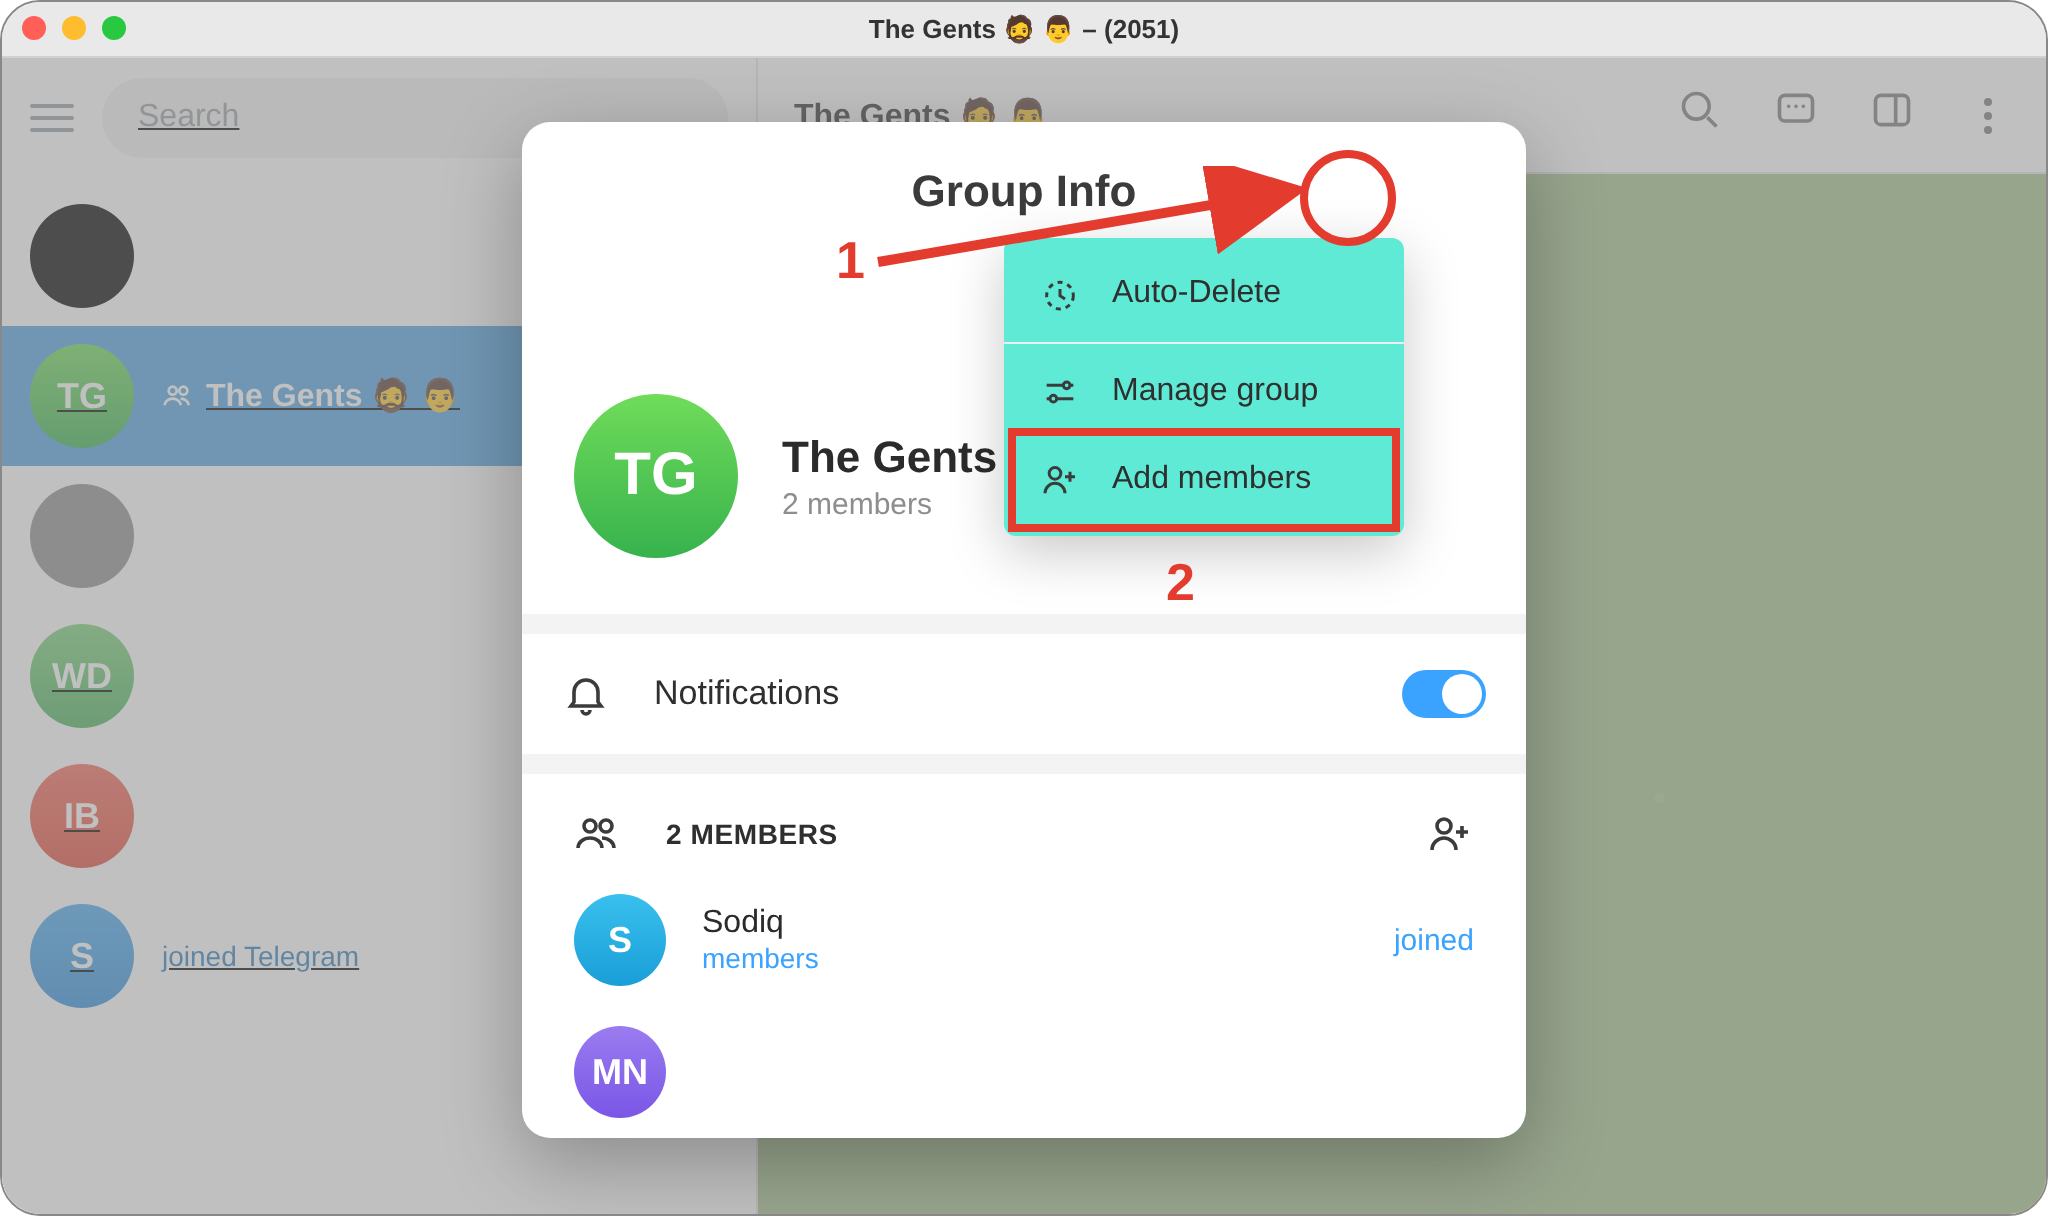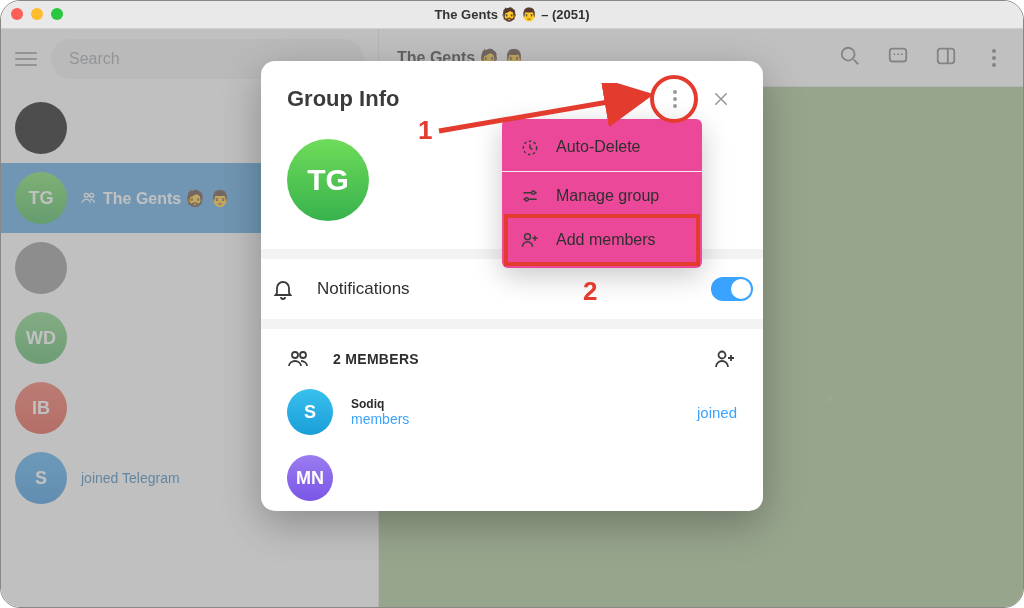--- a/index.html
+++ b/index.html
@@ -7,21 +7,21 @@
   .outer{width:1024px;height:608px;border:1px solid #888;border-radius:20px;overflow:hidden;position:relative;background:#fff;}
   
   .titlebar{height:28px;display:flex;align-items:center;justify-content:center;background:#e9e9e9;border-bottom:1px solid #d0d0d0;position:relative;}
   .traffic{position:absolute;left:10px;top:7px;display:flex;gap:8px;}
   .traffic span{width:12px;height:12px;border-radius:50%;display:block;}
   .tl-close{background:#ff5f57;}
   .tl-min{background:#febc2e;}
   .tl-max{background:#28c840;}
   .titlebar-title{font-size:13px;font-weight:600;color:#333;}
   
-  .app{position:absolute;top:28px;left:0;right:0;bottom:0;display:flex;}
+  .app{position:absolute;top:28px;left:0;right:0;bottom:0;display:flex;text-decoration:underline;}
   .sidebar{width:378px;background:#fff;display:flex;flex-direction:column;border-right:1px solid #e6e6e6;}
   .sb-top{display:flex;align-items:center;padding:10px 14px;gap:14px;}
   .burger{display:flex;flex-direction:column;gap:4px;width:22px;}
   .burger span{height:2px;background:#9aa0a6;border-radius:2px;}
   .search{flex:1;background:#f1f1f1;border-radius:22px;height:40px;display:flex;align-items:center;padding:0 18px;color:#9aa0a6;font-size:16px;}
   .chatlist{flex:1;overflow:hidden;padding-top:4px;}
   .chat{display:flex;align-items:center;gap:14px;height:70px;padding:0 14px;}
   .chat.sel{background:#4fa3e3;color:#fff;}
   .avatar{width:52px;height:52px;border-radius:50%;display:flex;align-items:center;justify-content:center;font-weight:600;color:#fff;font-size:18px;flex:none;}
   .chat .name{font-weight:600;font-size:16px;color:#333;display:flex;align-items:center;gap:6px;}
@@ -37,49 +37,49 @@
   .hicon.dots{display:flex;flex-direction:column;gap:3px;align-items:center;justify-content:center;width:22px;}
   .hicon.dots span{width:4px;height:4px;border-radius:50%;background:#7b7b7b;}
 
   .wallpaper{flex:1;background:#a7c48f;background-image:radial-gradient(circle at 30% 20%, rgba(255,255,255,.12) 0 2px, transparent 3px),radial-gradient(circle at 70% 60%, rgba(255,255,255,.12) 0 2px, transparent 3px);}
 
   
   .dim{position:absolute;inset:28px 0 0 0;background:rgba(140,140,140,.55);}
 
   
   .modal{position:absolute;left:260px;top:60px;width:502px;background:#fff;border-radius:14px;box-shadow:0 12px 40px rgba(0,0,0,.28);overflow:visible;}
-  .m-head{display:flex;align-items:center;padding:22px 26px 6px;}
+  .m-head{display:flex;align-items:center;padding:22px 42px 6px;flex-direction:column;}
   .m-title{font-size:22px;font-weight:700;color:#3b3b3b;flex:1;}
   .m-dots{width:32px;height:32px;border-radius:50%;display:flex;flex-direction:column;align-items:center;justify-content:center;gap:3px;}
   .m-dots span{width:4px;height:4px;border-radius:50%;background:#9a9a9a;}
   .m-close{margin-left:14px;color:#9a9a9a;font-size:22px;width:32px;height:32px;display:flex;align-items:center;justify-content:center;}
 
   .m-group{display:flex;align-items:center;gap:22px;padding:18px 26px 28px;}
   .g-avatar{width:82px;height:82px;border-radius:50%;background:linear-gradient(180deg,#6fdc5a,#37b24d);display:flex;align-items:center;justify-content:center;color:#fff;font-size:30px;font-weight:600;}
   .g-info .g-name{font-size:22px;font-weight:700;color:#2b2b2b;}
   .g-info .g-sub{font-size:15px;color:#8e8e8e;margin-top:2px;}
 
   .m-sep{height:10px;background:#f3f3f3;}
 
-  .m-row{display:flex;align-items:center;padding:18px 10px;gap:22px;}
+  .m-row{display:flex;align-items:center;padding:18px 20px;gap:22px;}
   .m-row .label{font-size:17px;color:#2f2f2f;flex:1;}
   .toggle{width:42px;height:24px;border-radius:12px;background:#3aa3ff;position:relative;}
   .toggle::after{content:"";position:absolute;right:2px;top:2px;width:20px;height:20px;border-radius:50%;background:#fff;}
 
   .m-members-head{display:flex;align-items:center;padding:18px 26px 8px;gap:22px;}
   .m-members-head .label{font-size:14px;font-weight:700;color:#2f2f2f;letter-spacing:.3px;flex:1;}
   .m-member{display:flex;align-items:center;padding:10px 26px;gap:18px;}
   .m-avatar{width:46px;height:46px;border-radius:50%;display:flex;align-items:center;justify-content:center;color:#fff;font-weight:600;font-size:18px;}
-  .m-member .m-name{font-size:12px;font-weight:700;color:#2b2b2b;}
+  .m-member .m-name{font-size:16px;font-weight:400;color:#2b2b2b;}
   .m-member .m-sub{font-size:14px;color:#3aa3ff;}
   .m-member .m-sub.grey{color:#9a9a9a;}
   .role{color:#3aa3ff;font-size:15px;}
 
   
-  .menu{position:absolute;left:501px;top:118px;width:200px;background:#ec4899;border-radius:6px;box-shadow:0 8px 28px rgba(0,0,0,.22);padding:6px 0;}
+  .menu{position:absolute;left:501px;top:118px;width:200px;background:#5eead4;border-radius:6px;box-shadow:0 8px 28px rgba(0,0,0,.22);padding:6px 0;}
   .menu-item{display:flex;align-items:center;gap:16px;padding:12px 18px;font-size:16px;color:#2f2f2f;}
   .menu .sep{height:1px;background:#eee;margin:2px 0;}
   .menu-item svg{width:20px;height:20px;stroke:#3b3b3b;fill:none;stroke-width:1.8;}
 
   
   .anno-circle{position:absolute;width:48px;height:48px;border:4px solid #e43b2f;border-radius:50%;pointer-events:none;}
   .anno-rect{position:absolute;border:4px solid #e43b2f;pointer-events:none;}
   .anno-num{position:absolute;color:#e43b2f;font-weight:800;font-size:26px;pointer-events:none;}
   .anno-arrow{position:absolute;pointer-events:none;}
 
@@ -195,20 +195,24 @@
       <div class="m-close">
         <svg width="18" height="18" viewBox="0 0 24 24">
             <path d="M5 5l14 14M19 5L5 19" stroke="#9a9a9a" stroke-width="2.2" fill="none" stroke-linecap="round"></path>
           </svg>
       </div>
     </div>
     <div class="m-group">
       <div class="g-avatar">
           <span>TG</span>
         </div>
+      <div class="g-info">
+        <div class="g-name">The Gents</div>
+        <div class="g-sub">2 members</div>
+      </div>
     </div>
     <div class="m-sep"></div>
     <div class="m-row">
       <svg width="24" height="24" viewBox="0 0 24 24" class="icon-line">
           <path d="M6 16V11a6 6 0 1112 0v5l1.5 2h-15L6 16zM10 20a2 2 0 004 0"></path>
         </svg>
       <div class="label">Notifications</div>
       <div class="toggle"></div>
     </div>
     <div class="m-sep"></div>

